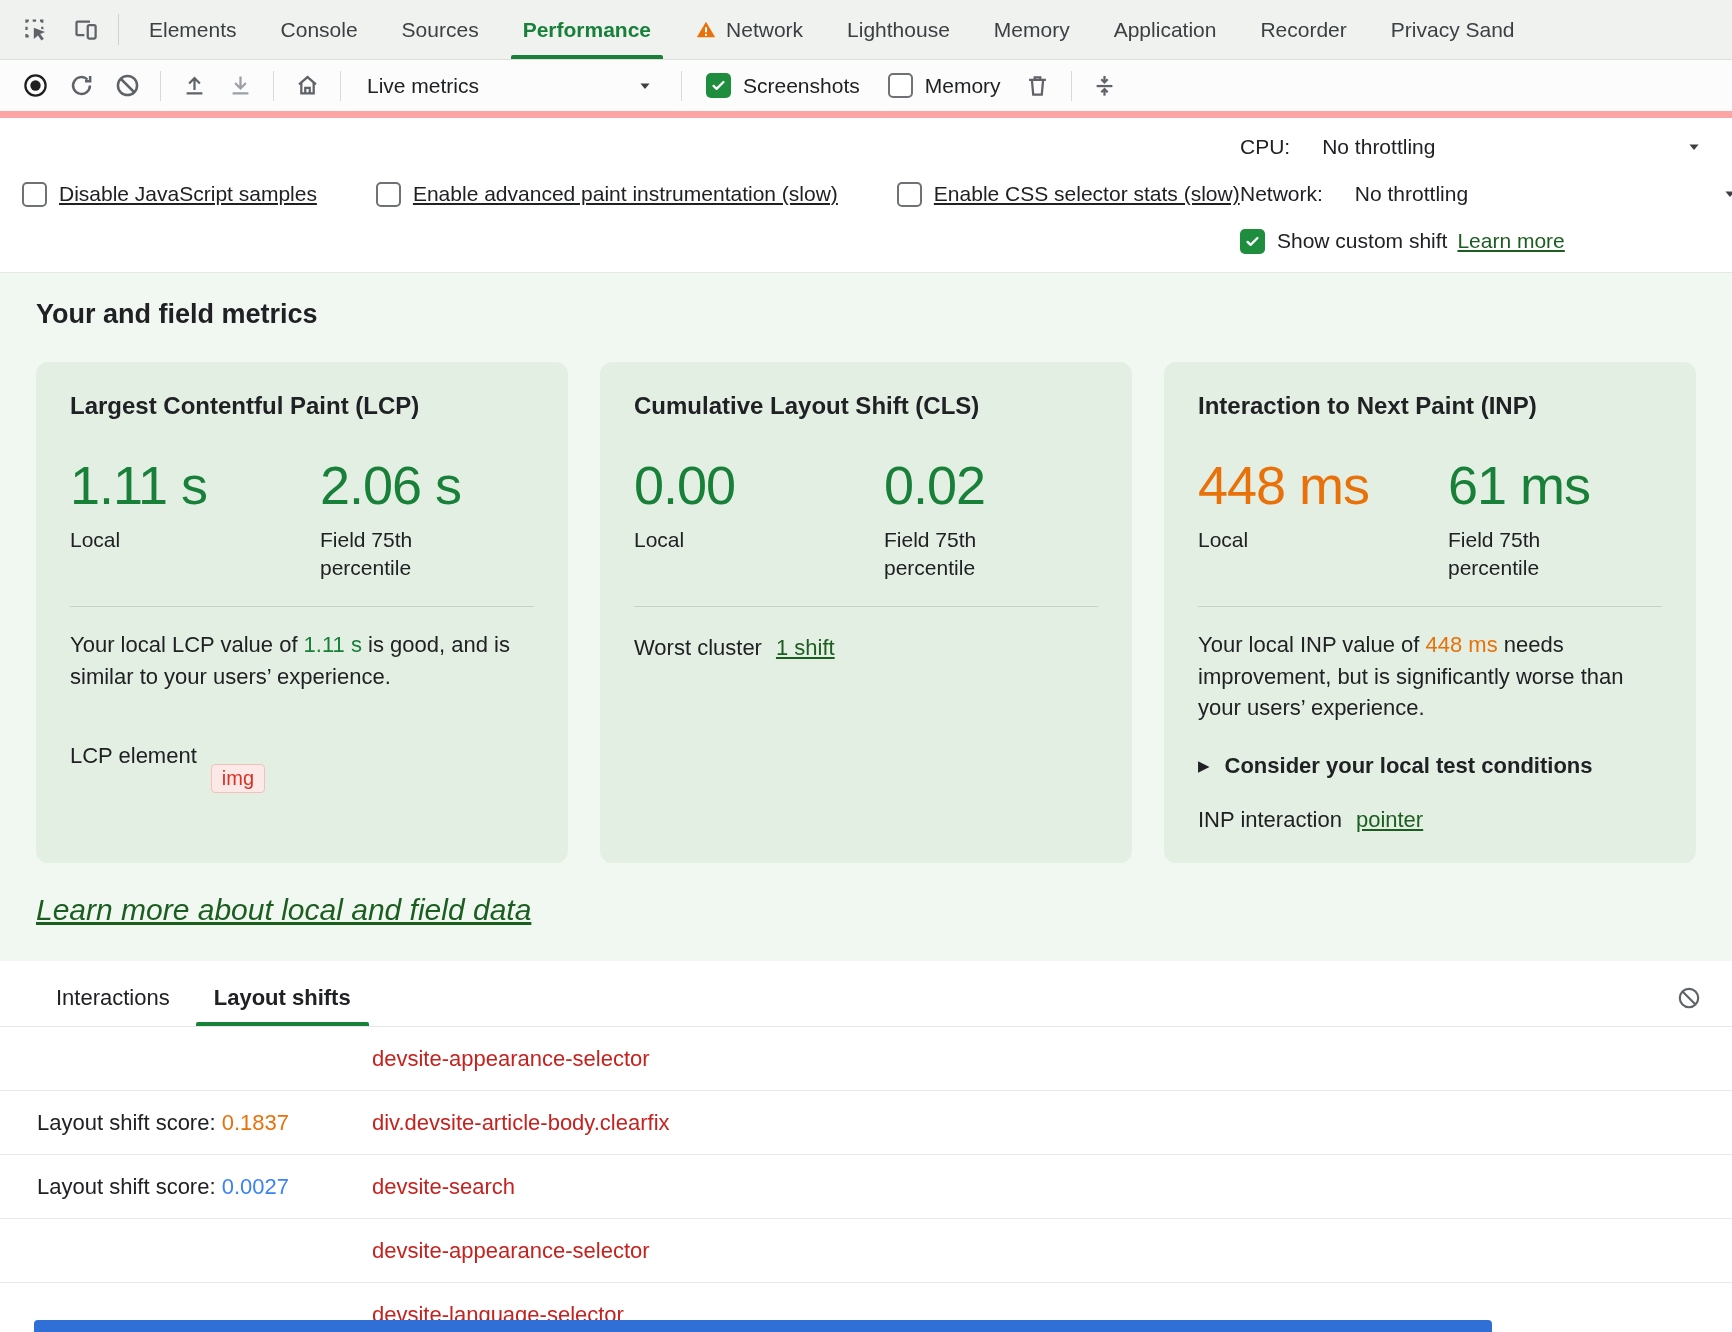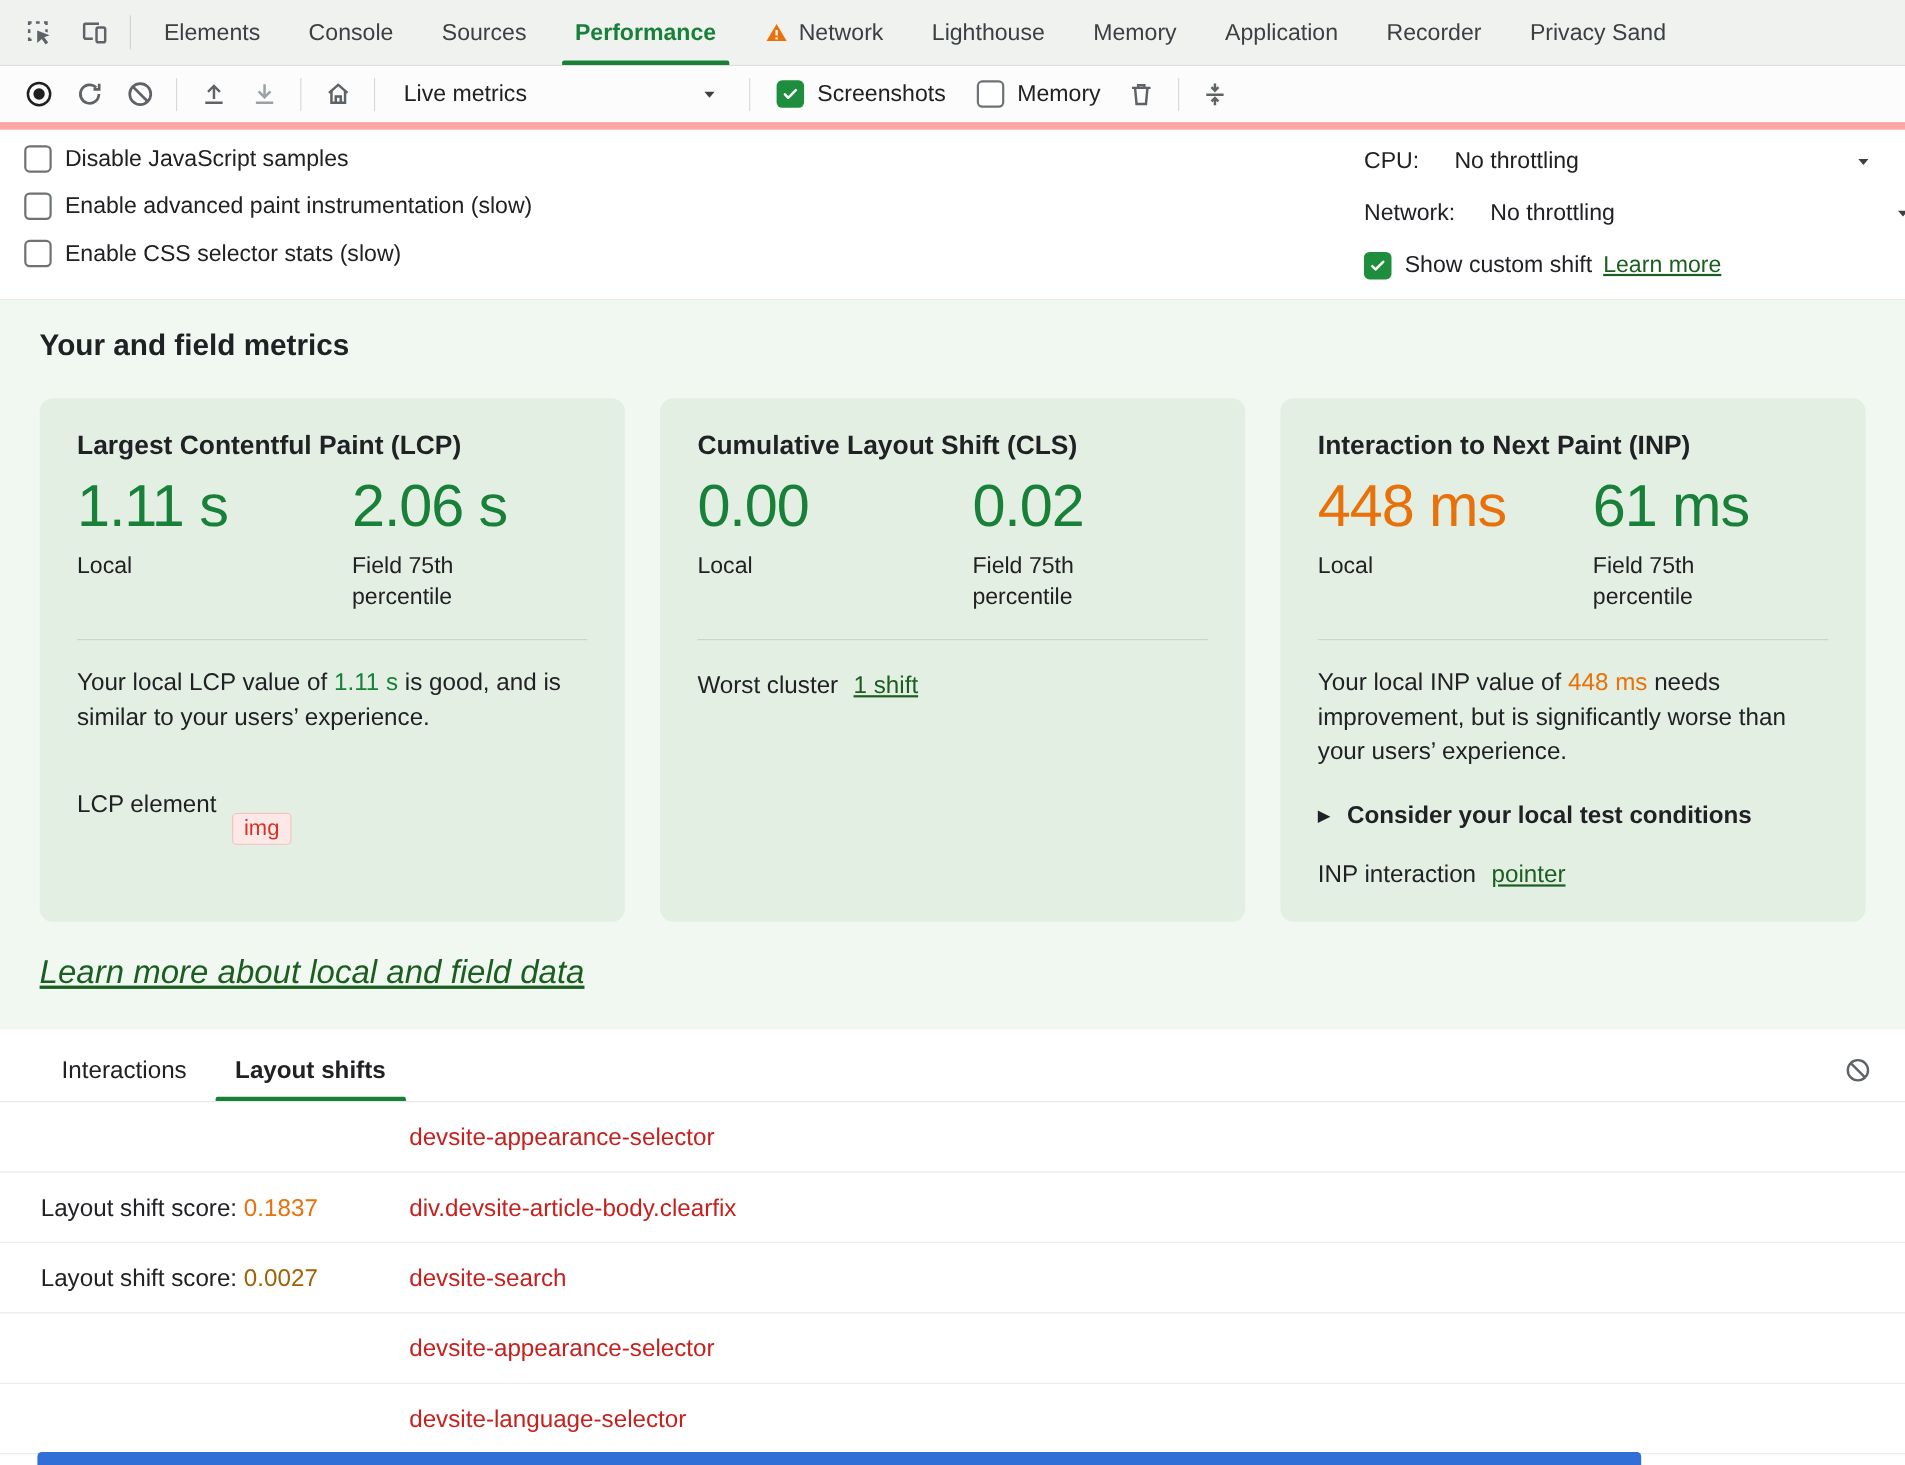--- a/index.html
+++ b/index.html
@@ -35,38 +35,38 @@
     padding:0 14px;flex:0 0 auto;}
   .box{width:25px;height:25px;border-radius:5px;display:flex;align-items:center;
     justify-content:center;flex:0 0 auto;}
   .box.unchecked{border:2px solid #6e7275;background:#fff;}
   .box.checked{background:#1e8e3e;}
   .box svg{width:17px;height:17px;}
 
   
   .settings{display:flex;justify-content:space-between;background:#fff;
     padding:14px 0 16px 10px;border-bottom:1px solid #e4e7e4;}
-  .settings-left{display:flex;flex-direction:column;gap:18px;}
+  .settings-left{display:flex;flex-direction:row;gap:35px;text-decoration:underline;}
   .settings-left .cb{padding:0 12px;}
   .settings-right{width:492px;display:flex;flex-direction:column;gap:17px;
     font-size:21px;flex:0 0 auto;}
   .sr{display:flex;align-items:center;height:30px;}
   .sr .gap{width:32px;}
   .sr .dd-arrow{margin-left:auto;margin-right:28px;}
   .sr .dd-arrow.cut{margin-right:-8px;}
   .sr .cb{padding:0;}
   .sr .link{margin-left:10px;}
   .link{color:#1b5e20;text-decoration:underline;cursor:pointer;}
 
   
   .metrics{background:#f1f8f1;padding:26px 36px 34px;}
   .metrics h2{font-size:27px;font-weight:700;margin-bottom:32px;}
   .cards{display:flex;gap:32px;}
   .card{flex:1 1 0;background:#e4efe4;border-radius:12px;padding:30px 34px;min-height:470px;}
-  .card-title{font-size:24px;font-weight:700;margin-bottom:12px;}
+  .card-title{font-size:24px;font-weight:700;margin-bottom:37px;}
   .vals{display:flex;}
   .val-col{flex:0 0 250px;}
   .val-col + .val-col{flex:1 1 auto;}
   .val{font-size:54px;line-height:1.05;letter-spacing:-1px;}
   .c-green{color:#188038;}
   .c-orange{color:#e8710a;}
   .val-label{font-size:21px;margin-top:12px;max-width:150px;line-height:1.35;}
   .card-divider{border-top:1px solid #c2d6c2;margin:24px 0 22px;}
   .card-desc{font-size:22px;line-height:1.42;}
   .card-footer{margin-top:28px;font-size:22px;display:flex;align-items:center;gap:14px;}
@@ -85,21 +85,21 @@
   .log-tab.active{font-weight:600;}
   .log-tab.active::after{content:"";position:absolute;left:-18px;right:-18px;bottom:0;
     height:4px;background:#188038;border-radius:2px 2px 0 0;}
   .log-clear{margin-left:auto;margin-right:30px;cursor:pointer;padding-bottom:12px;}
   .log-clear svg{width:26px;height:26px;}
   .log-row{display:flex;align-items:center;height:64px;border-bottom:1px solid #e7eae7;
     padding-left:37px;font-size:22px;}
   .log-score{flex:0 0 335px;}
   .log-selector{color:#c5221f;cursor:pointer;}
   .s-orange{color:#e8710a;}
-  .s-green{color:#a16207;}
+  .s-green{color:#3b82f6;}
 
   .blue-bar{position:absolute;left:34px;bottom:0;width:1458px;height:12px;
     background:#2f6fd6;border-radius:4px 4px 0 0;z-index:5;cursor:pointer;}
 </style>
 </head>
 <body>
 
 <div class="tabbar">
   <span class="tb-iconbtn">
     <svg viewBox="0 0 24 24" fill="#5f6368">

